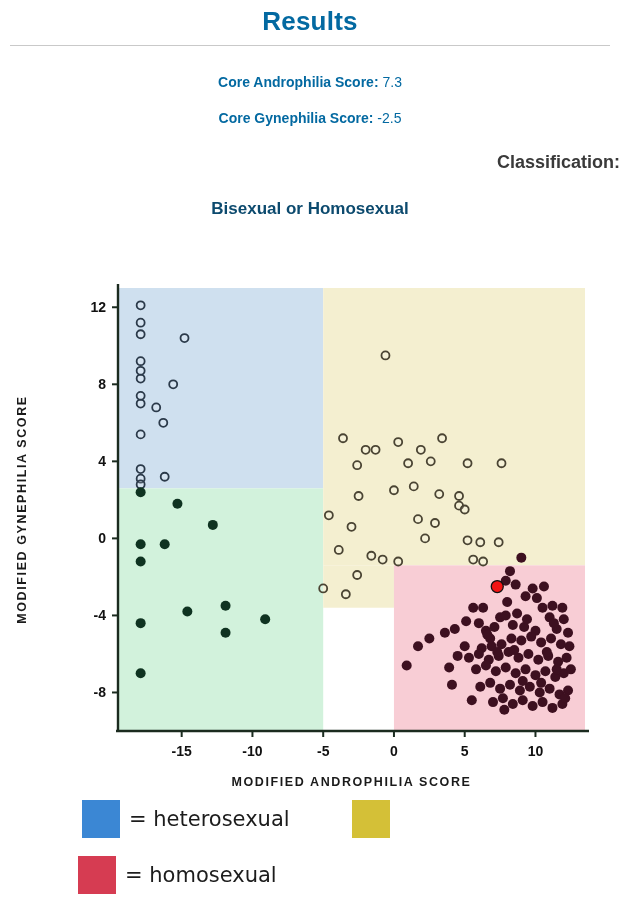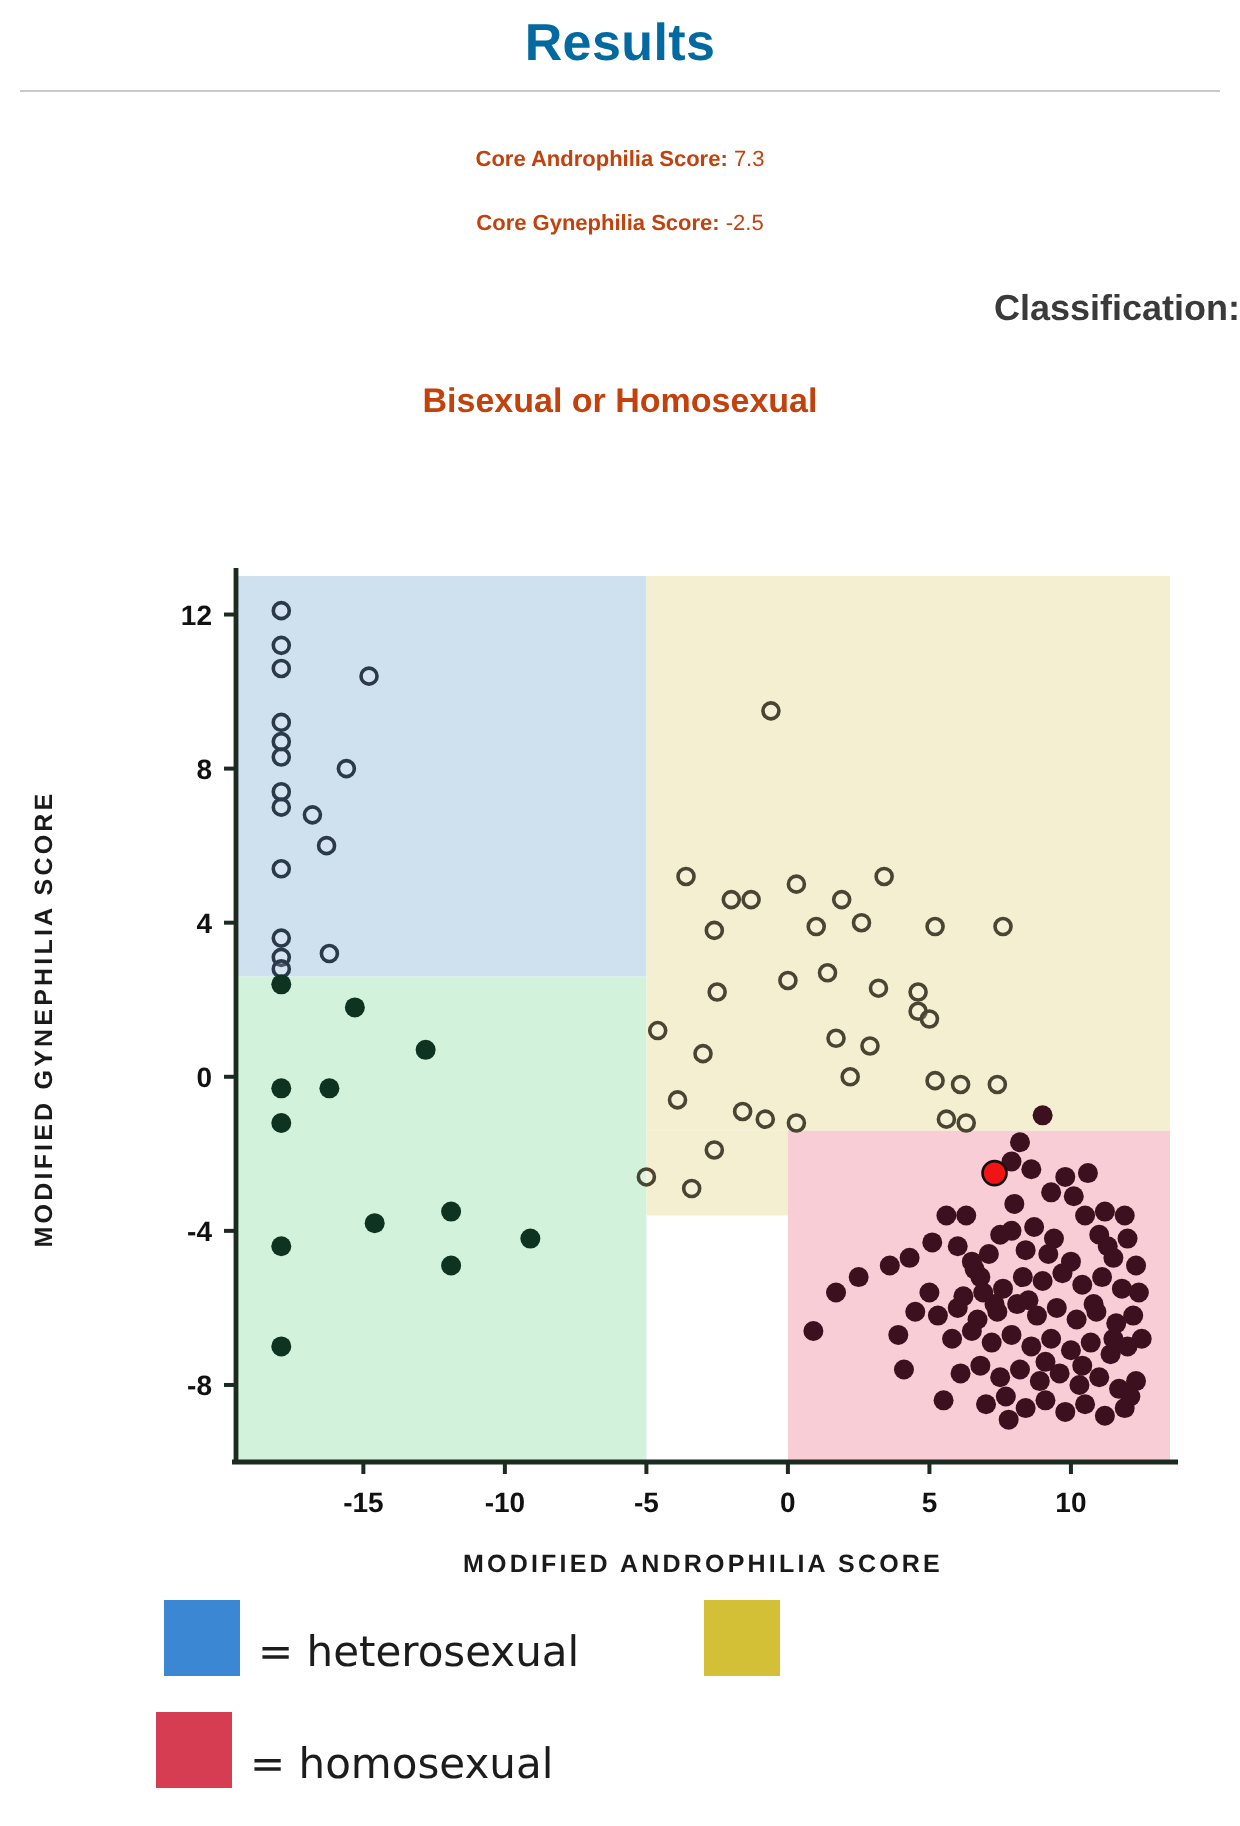--- a/index.html
+++ b/index.html
@@ -31,22 +31,22 @@
     background: #c9c9c9;
     margin: 0 10px;
   }
 
   
   .results-block {
     padding-top: 18px;
   }
   .result-line {
     text-align: center;
-    font-size: 11px;
-    color: #c2410c;
+    font-size: 14px;
+    color: #0369a1;
     margin: 0;
     padding: 10px 0;
   }
   .result-line .lbl {
     font-weight: bold;
   }
   .result-line .val {
     font-weight: normal;
   }
   .classification-label {
@@ -54,21 +54,21 @@
     font-size: 18px;
     font-weight: bold;
     color: #3a3a3a;
     margin: 0;
     padding: 16px 0 0 0;
   }
   .classification-value {
     text-align: center;
     font-size: 17px;
     font-weight: bold;
-    color: #c2410c;
+    color: #0c4a6e;
     margin: 0;
     padding: 26px 0 0 0;
   }
 
   
   .chart-wrap {
     position: absolute;
     left: 0;
     top: 270px;
     width: 620px;
@@ -99,21 +99,21 @@
     width: 620px;
     box-sizing: border-box;
     padding: 0 40px;
     display: grid;
     grid-template-columns: 1fr 1fr;
     grid-row-gap: 18px;
     grid-column-gap: 0px;
   }
   .legend-item {
     display: flex;
-    align-items: flex-end;
+    align-items: center;
     gap: 9px;
   }
   .legend-swatch {
     width: 38px;
     height: 38px;
     flex: 0 0 auto;
     display: block;
   }
   .legend-text {
     font-family: "DejaVu Sans", sans-serif;

